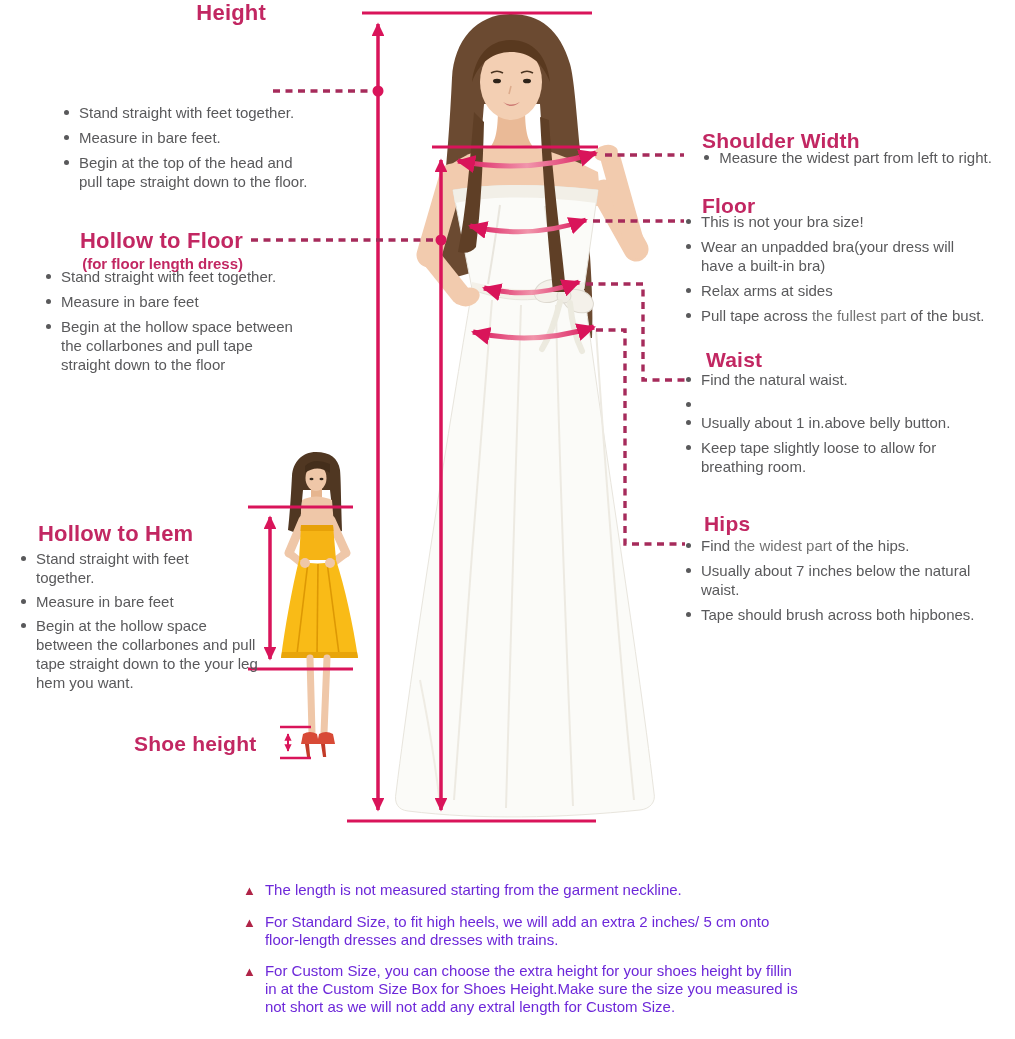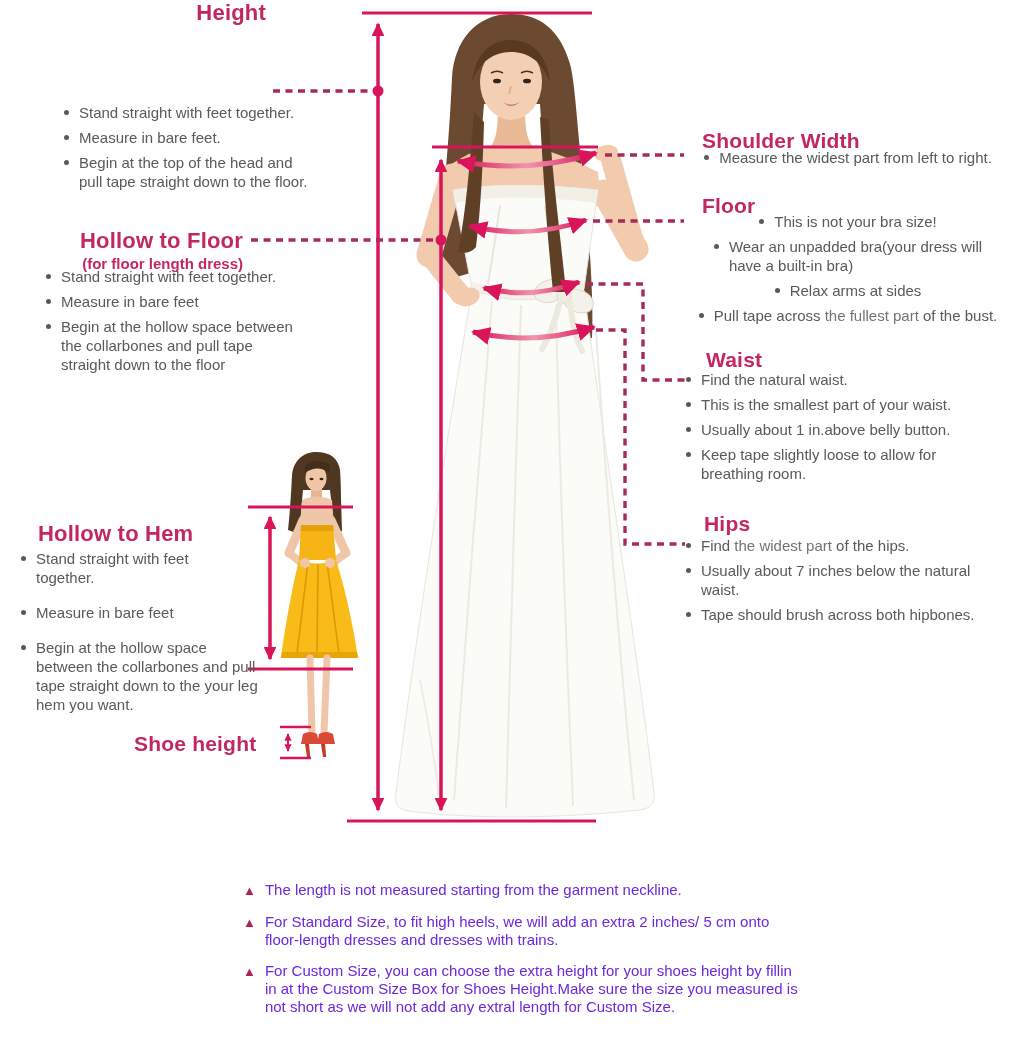--- a/index.html
+++ b/index.html
@@ -193,21 +193,21 @@
   <div class="bitem">
     <span class="bdot"></span>
     <span class="btext">Begin at the hollow space between
 the collarbones and pull tape
 straight down to the floor</span>
   </div>
 </div>
 
 <div class="abs ltitle" style="left:38px;top:521px;">Hollow to Hem</div>
 
-<div class="abs blist" style="left:21px;top:549px;width:262px;gap:16px;">
+<div class="abs blist" style="left:21px;top:549px;width:262px;gap:5px;">
   <div class="bitem">
     <span class="bdot"></span>
     <span class="btext">Stand straight with feet
 together.</span>
   </div>
   <div class="bitem">
     <span class="bdot"></span>
     <span class="btext">Measure in bare feet</span>
   </div>
   <div class="bitem">
@@ -225,21 +225,21 @@
 
 <div class="abs blist" style="left:686px;top:148px;width:324px;align-items:center;">
   <div class="bitem">
     <span class="bdot"></span>
     <span class="btext">Measure the widest part from left to right.</span>
   </div>
 </div>
 
 <div class="abs rtitle" style="left:702px;top:194px;">Floor</div>
 
-<div class="abs blist" style="left:686px;top:212px;width:324px;align-items:center;">
+<div class="abs blist" style="left:686px;top:212px;width:324px;">
   <div class="bitem">
     <span class="bdot"></span>
     <span class="btext">This is not your bra size!</span>
   </div>
   <div class="bitem">
     <span class="bdot"></span>
     <span class="btext">Wear an unpadded bra(your dress will
 have a built-in bra)</span>
   </div>
   <div class="bitem">
@@ -254,21 +254,20 @@
 
 <div class="abs rtitle" style="left:706px;top:348px;">Waist</div>
 
 <div class="abs blist" style="left:686px;top:370px;width:324px;">
   <div class="bitem">
     <span class="bdot"></span>
     <span class="btext">Find the natural waist.</span>
   </div>
   <div class="bitem">
     <span class="bdot"></span>
-    <span class="btext">This is the smallest part of your waist.</span>
   </div>
   <div class="bitem">
     <span class="bdot"></span>
     <span class="btext">Usually about 1 in.above belly button.</span>
   </div>
   <div class="bitem">
     <span class="bdot"></span>
     <span class="btext">Keep tape slightly loose to allow for
 breathing room.</span>
   </div>

